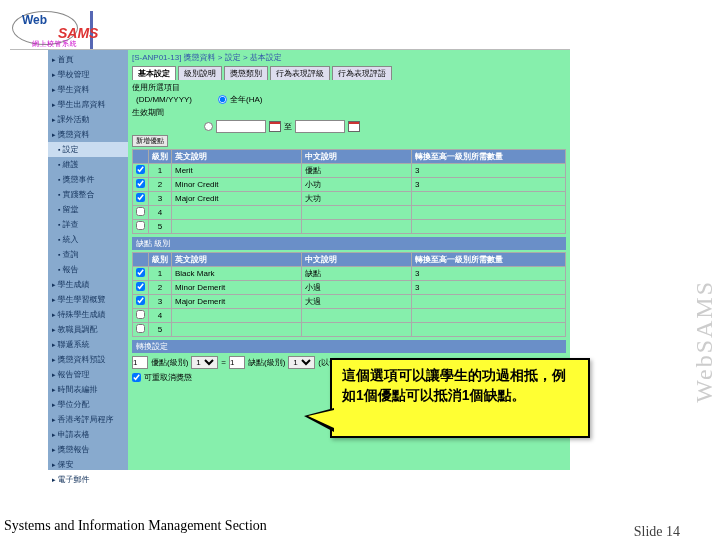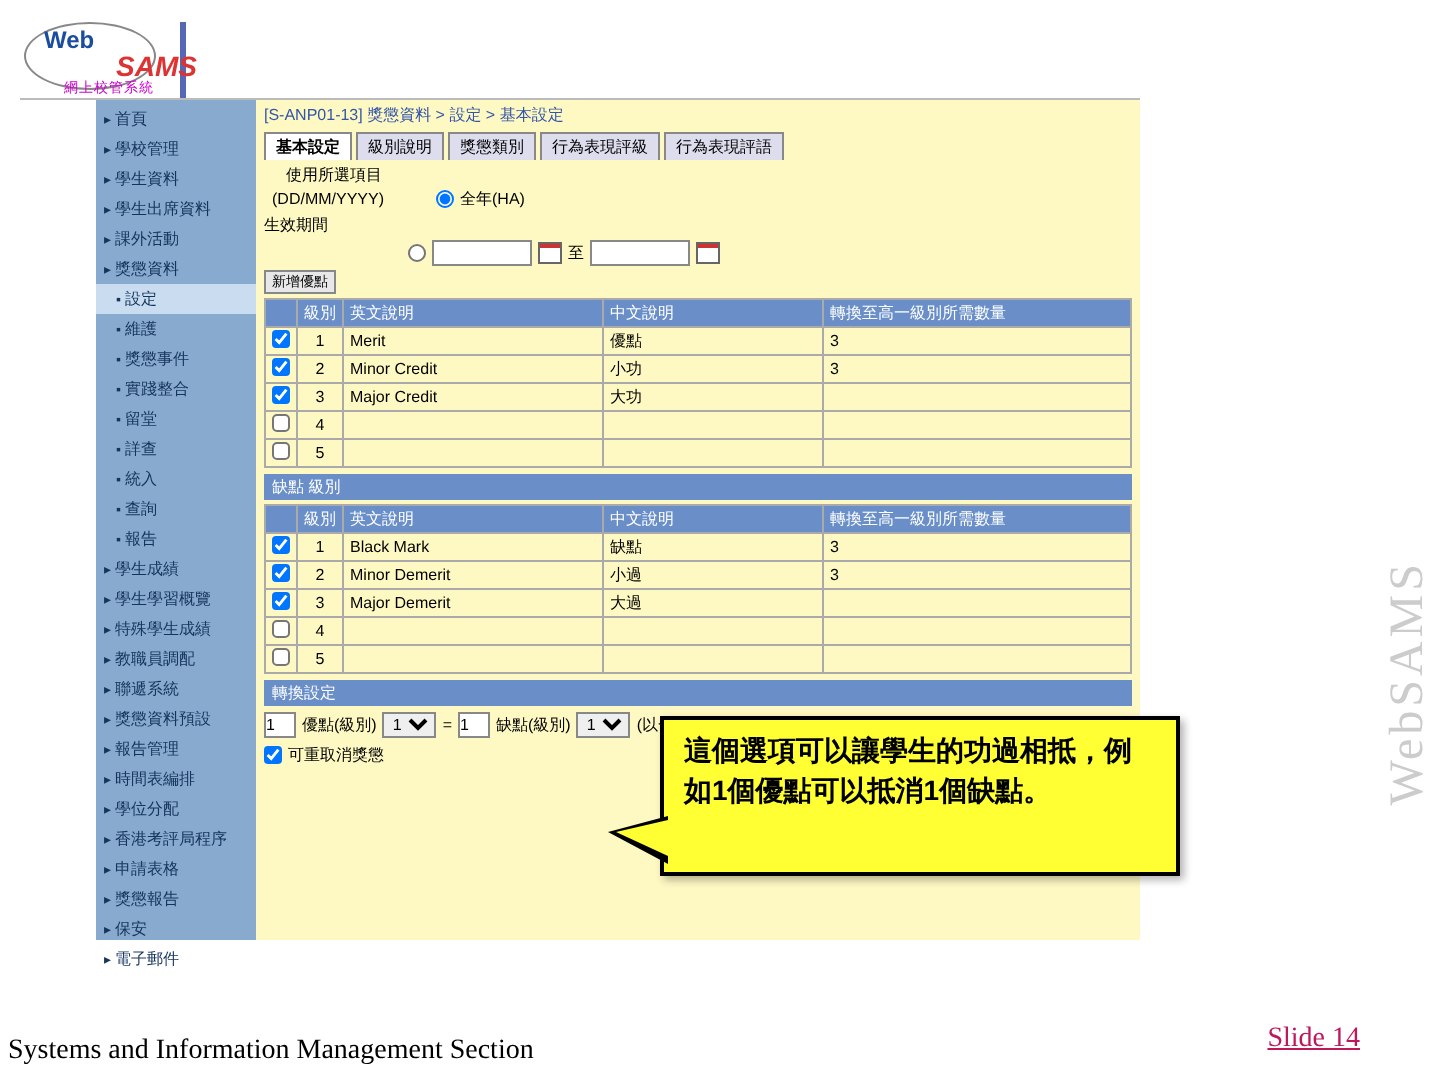--- a/index.html
+++ b/index.html
@@ -13,48 +13,48 @@
   .logo-cn { font-size: 7px; color: #cc00cc; position: absolute; left: 22px; top: 28px; letter-spacing: 0.5px; }
   .logo-oval { position: absolute; left: 2px; top: 0; width: 66px; height: 34px; border: 1px solid #888; border-radius: 50%; }
   .vr { border-left: 3px solid #5667b4; height: 38px; margin-left: 10px; }
   .layout { display: flex; height: calc(100% - 40px); padding-left: 38px; }
   .sidebar { width: 80px; background: #88aace; padding-top: 2px; }
   .sidebar .item { padding: 2px 4px; color: #15345d; font-size: 8px; white-space: nowrap; }
   .sidebar .item.sel { background: #c9dcf0; }
   .sidebar .sub { padding-left: 10px; }
   .sidebar .bullet::before { content: "▸"; font-size: 7px; margin-right: 2px; color: #15345d; }
   .sidebar .dot::before { content: "▪"; font-size: 7px; margin-right: 2px; color: #15345d; }
-  .main { flex: 1; background: #fef9c3; padding: 2px 4px; overflow: hidden; }
+  .main { flex: 1; background: #86efac; padding: 2px 4px; overflow: hidden; }
   .crumbs { font-size: 8px; color: #3355aa; margin-bottom: 3px; }
   .row { display: flex; align-items: center; gap: 3px; margin-bottom: 2px; }
   .label { font-size: 8px; color: #000; }
   select, input[type=text] { font-size: 8px; border: 1px solid #888; height: 13px; }
   .tabs { display: flex; gap: 2px; margin: 2px 0; font-family: Liberation Serif, serif; }
   .tab { font-size: 8px; padding: 1px 5px; border: 1px solid #888; border-bottom: none; background: #dde; cursor: pointer; }
   .tab.active { background: #fff; font-weight: bold; }
-  .subhead { font-size: 8px; color: #000; margin: 1px 11px; }
+  .subhead { font-size: 8px; color: #000; margin: 1px 0; }
   .radio-row { display: flex; gap: 3px; font-size: 8px; align-items: center; }
   input[type=radio] { width: 9px; height: 9px; }
   .btn { font-size: 7px; border: 1px solid #888; background: #e8e8e8; padding: 0 3px; height: 12px; display: inline-flex; align-items: center; cursor: pointer; }
   .tbl { width: 100%; border-collapse: collapse; font-size: 8px; margin-top: 2px; }
   .tbl th, .tbl td { border: 1px solid #aaa; padding: 1px 3px; text-align: left; white-space: nowrap; }
-  .tbl th { background: #6a8fc8; color: #fff; font-weight: normal; }
+  .tbl th { background: #6a8fc8; color: #fff; font-weight: bold; }
   .tbl .cb { width: 12px; text-align: center; }
   .tbl .lv { width: 14px; text-align: center; }
   input[type=checkbox] { width: 9px; height: 9px; }
   .section-bar { background: #6a8fc8; color: #fff; font-size: 8px; padding: 1px 4px; margin-top: 3px; }
   .bottom-row { margin-top: 3px; font-size: 8px; display: flex; align-items: center; gap: 3px; }
   .bottom-row input[type=text] { width: 16px; }
   .cal-icon { width: 12px; height: 11px; background: linear-gradient(#c33 2px, #fff 2px); border: 1px solid #666; display: inline-block; }
   .callout { position: absolute; left: 330px; top: 358px; width: 260px; height: 80px; background: #ffff33; border: 2px solid #000; box-shadow: 2px 2px 4px rgba(0,0,0,0.3); padding: 6px 10px; font: bold 14px "Microsoft JhengHei", sans-serif; color: #000; line-height: 1.4; }
   .callout .tail { position: absolute; left: -28px; top: 48px; width: 0; height: 0; border-top: 8px solid transparent; border-bottom: 16px solid transparent; border-right: 30px solid #000; }
   .callout .tail2 { position: absolute; left: -24px; top: 50px; width: 0; height: 0; border-top: 6px solid transparent; border-bottom: 12px solid transparent; border-right: 26px solid #ffff33; }
   .vtext { position: absolute; right: 2px; top: 280px; writing-mode: vertical-rl; transform: rotate(180deg); font: 24px "Times New Roman", serif; color: #ccc; letter-spacing: 2px; }
   .footer-left { position: absolute; left: 4px; bottom: 6px; font: 14px "Times New Roman", serif; color: #000; }
-  .footer-right { position: absolute; right: 40px; bottom: 12px; font: 14px "Times New Roman", serif; color: #be185d; text-decoration: underline; }
+  .footer-right { position: absolute; right: 40px; bottom: 0; font: 14px "Times New Roman", serif; color: #404040; }
 </style>
 </head>
 <body>
 
 <div class="slide">
   <div class="app-screenshot">
     <div class="logo-area">
       <div class="logo">
         <div class="logo-oval"></div>
         <span class="logo-web">Web</span>

